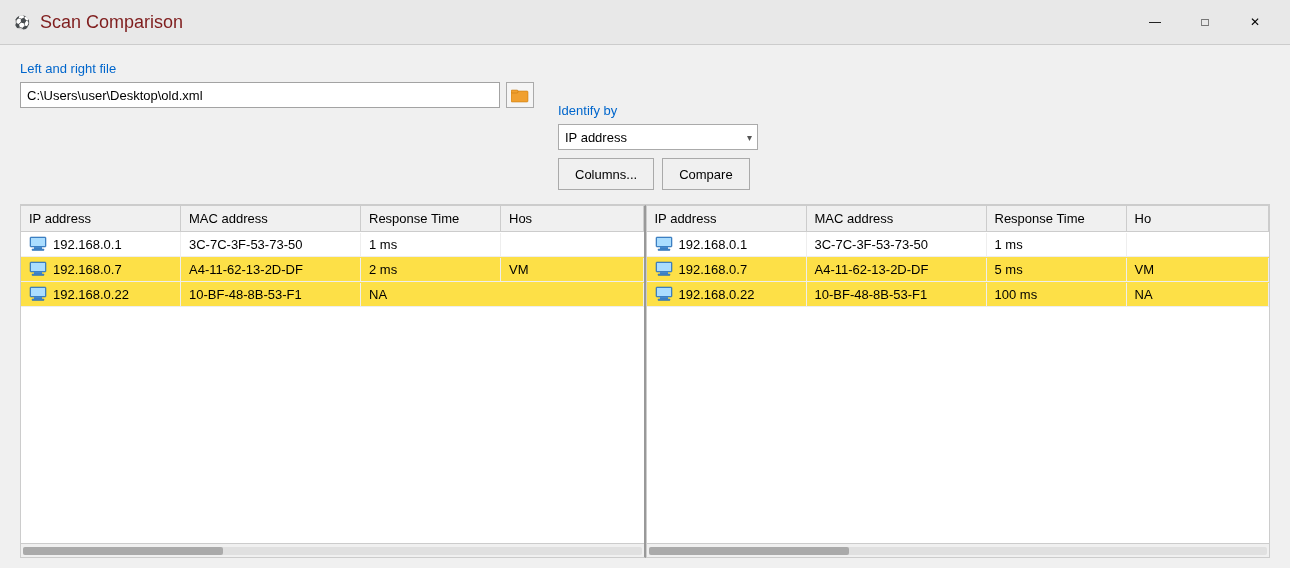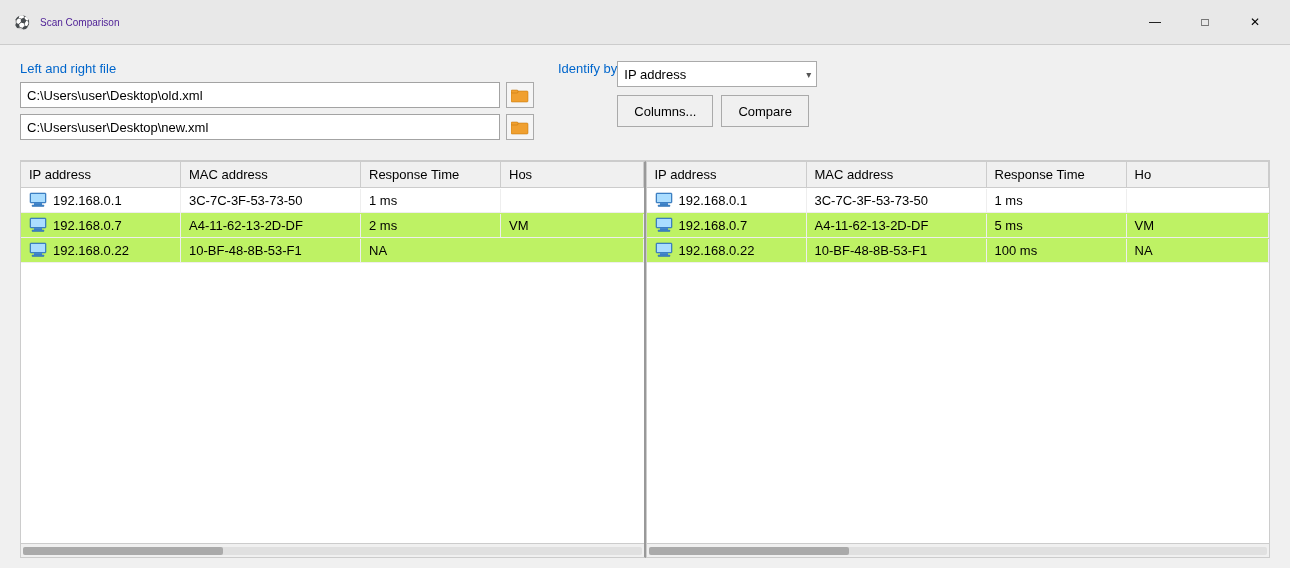--- a/index.html
+++ b/index.html
@@ -25,23 +25,23 @@
     .title-bar-icon {
       width: 20px;
       height: 20px;
       margin-right: 8px;
       display: flex;
       align-items: center;
       justify-content: center;
     }
     .title-bar-title {
       flex: 1;
-      font-size: 10px;
+      font-size: 18px;
       font-weight: 400;
-      color: #4c1d95;
+      color: #7f1d1d;
     }
     .title-bar-controls {
       display: flex;
       gap: 4px;
     }
     .title-btn {
       width: 46px;
       height: 30px;
       border: none;
       background: transparent;
@@ -99,21 +99,22 @@
       background: #f5f5f5;
       cursor: pointer;
       display: flex;
       align-items: center;
       justify-content: center;
       font-size: 16px;
     }
 
     .identify-section {
       display: flex;
-      flex-direction: row;
+      flex-direction: column;
+      margin-top: 42px;
     }
     .identify-controls {
       display: flex;
       flex-direction: column;
       gap: 8px;
     }
     .identify-row {
       display: flex;
       gap: 10px;
       align-items: center;
@@ -214,21 +215,21 @@
     .td.col-ip {
       width: 160px;
       display: flex;
       align-items: center;
       gap: 6px;
     }
     .td.col-mac { width: 180px; }
     .td.col-rt { width: 140px; }
     .td.col-host { width: 80px; flex: 1; }
 
-    .highlight-yellow { background: #bef264; }
+    .highlight-yellow { background: #fde047; }
 
     .scrollbar-area {
       height: 14px;
       background: #f0f0f0;
       border-top: 1px solid #ccc;
       display: flex;
       align-items: center;
       padding: 0 2px;
     }
     .scrollbar-track {
@@ -277,29 +278,20 @@
       <span class="section-label">Left and right file</span>
       <div class="file-row">
         <input class="file-input" type="text" value="C:\Users\user\Desktop\old.xml" style="">
         <button class="folder-btn">
           <svg width="18" height="15" viewBox="0 0 18 15">
             <rect x="0" y="3" width="17" height="11" rx="1" fill="#f0a030" stroke="#c07000" stroke-width="0.5"></rect>
             <rect x="0" y="2" width="7" height="3" rx="1" fill="#f0a030" stroke="#c07000" stroke-width="0.5"></rect>
           </svg>
         </button>
       </div>
-      <div class="file-row">
-        <input class="file-input" type="text" value="C:\Users\user\Desktop\new.xml" style="">
-        <button class="folder-btn">
-          <svg width="18" height="15" viewBox="0 0 18 15">
-            <rect x="0" y="3" width="17" height="11" rx="1" fill="#f0a030" stroke="#c07000" stroke-width="0.5"></rect>
-            <rect x="0" y="2" width="7" height="3" rx="1" fill="#f0a030" stroke="#c07000" stroke-width="0.5"></rect>
-          </svg>
-        </button>
-      </div>
     </div>
 
     <div class="identify-section">
       <span class="section-label">Identify by</span>
       <div class="identify-controls">
         <div class="identify-row">
           <div class="select-wrapper">
             <select>
               <option>IP address</option>
               <option>MAC address</option>

